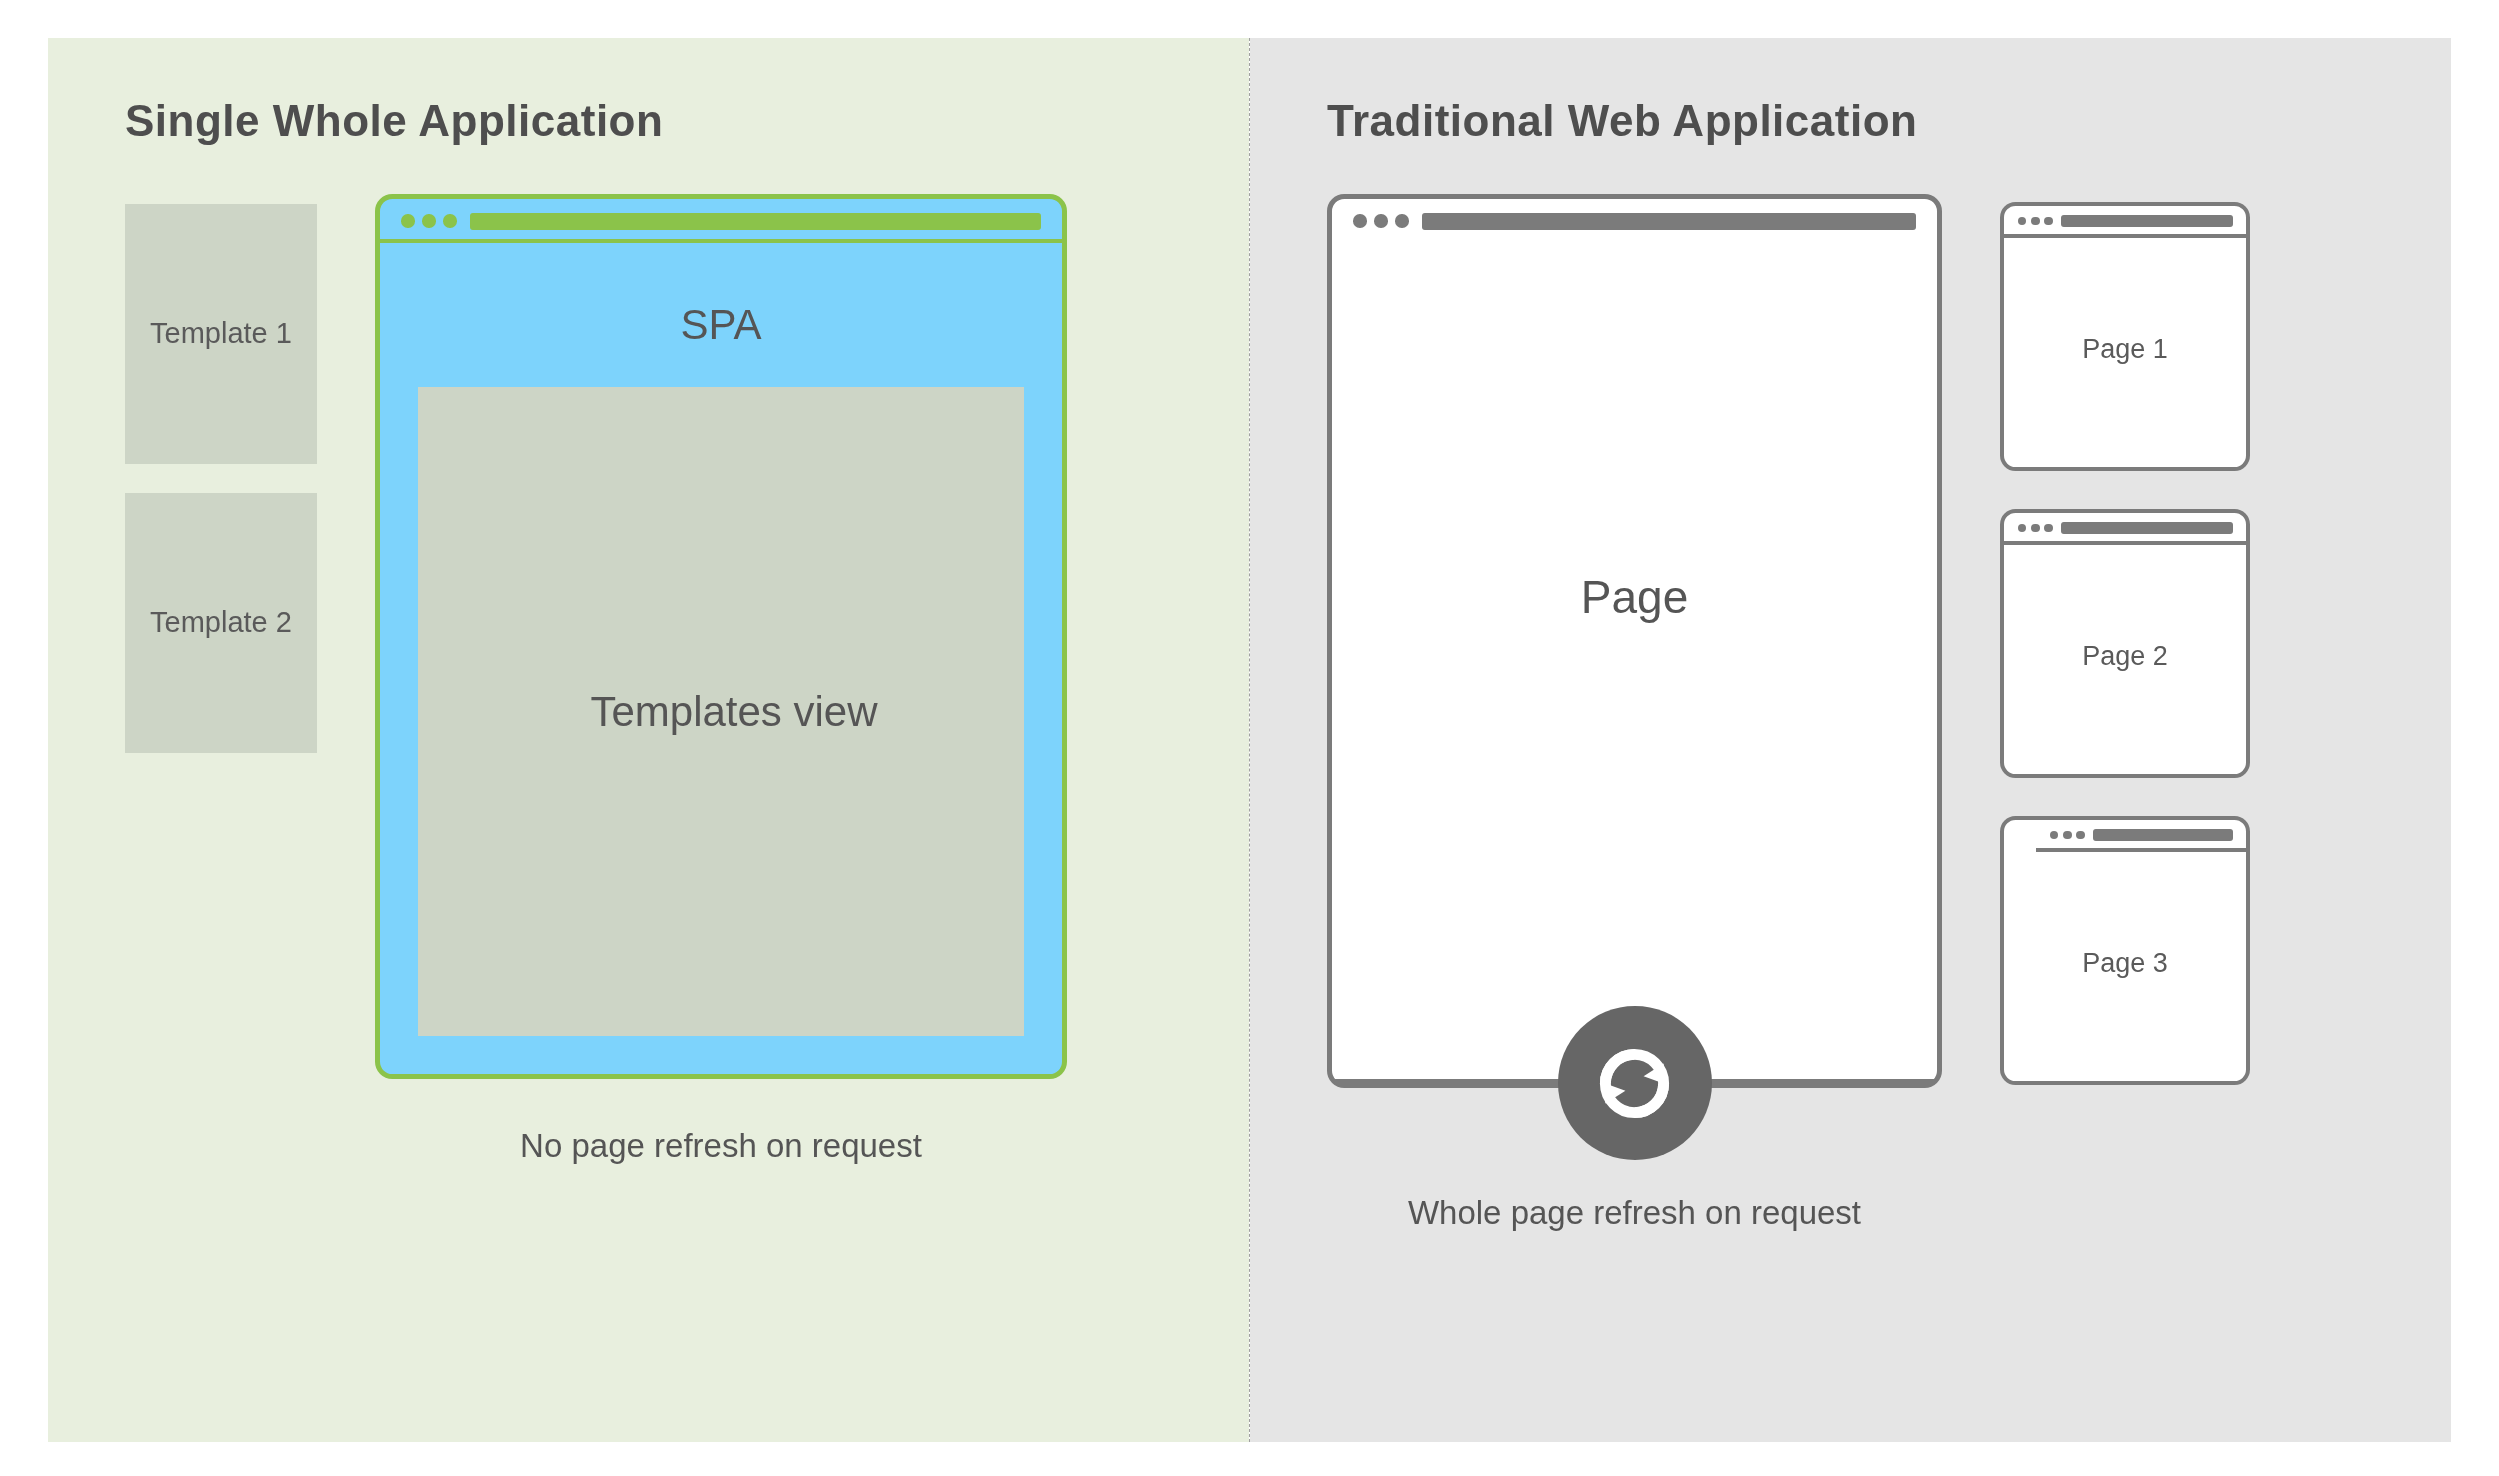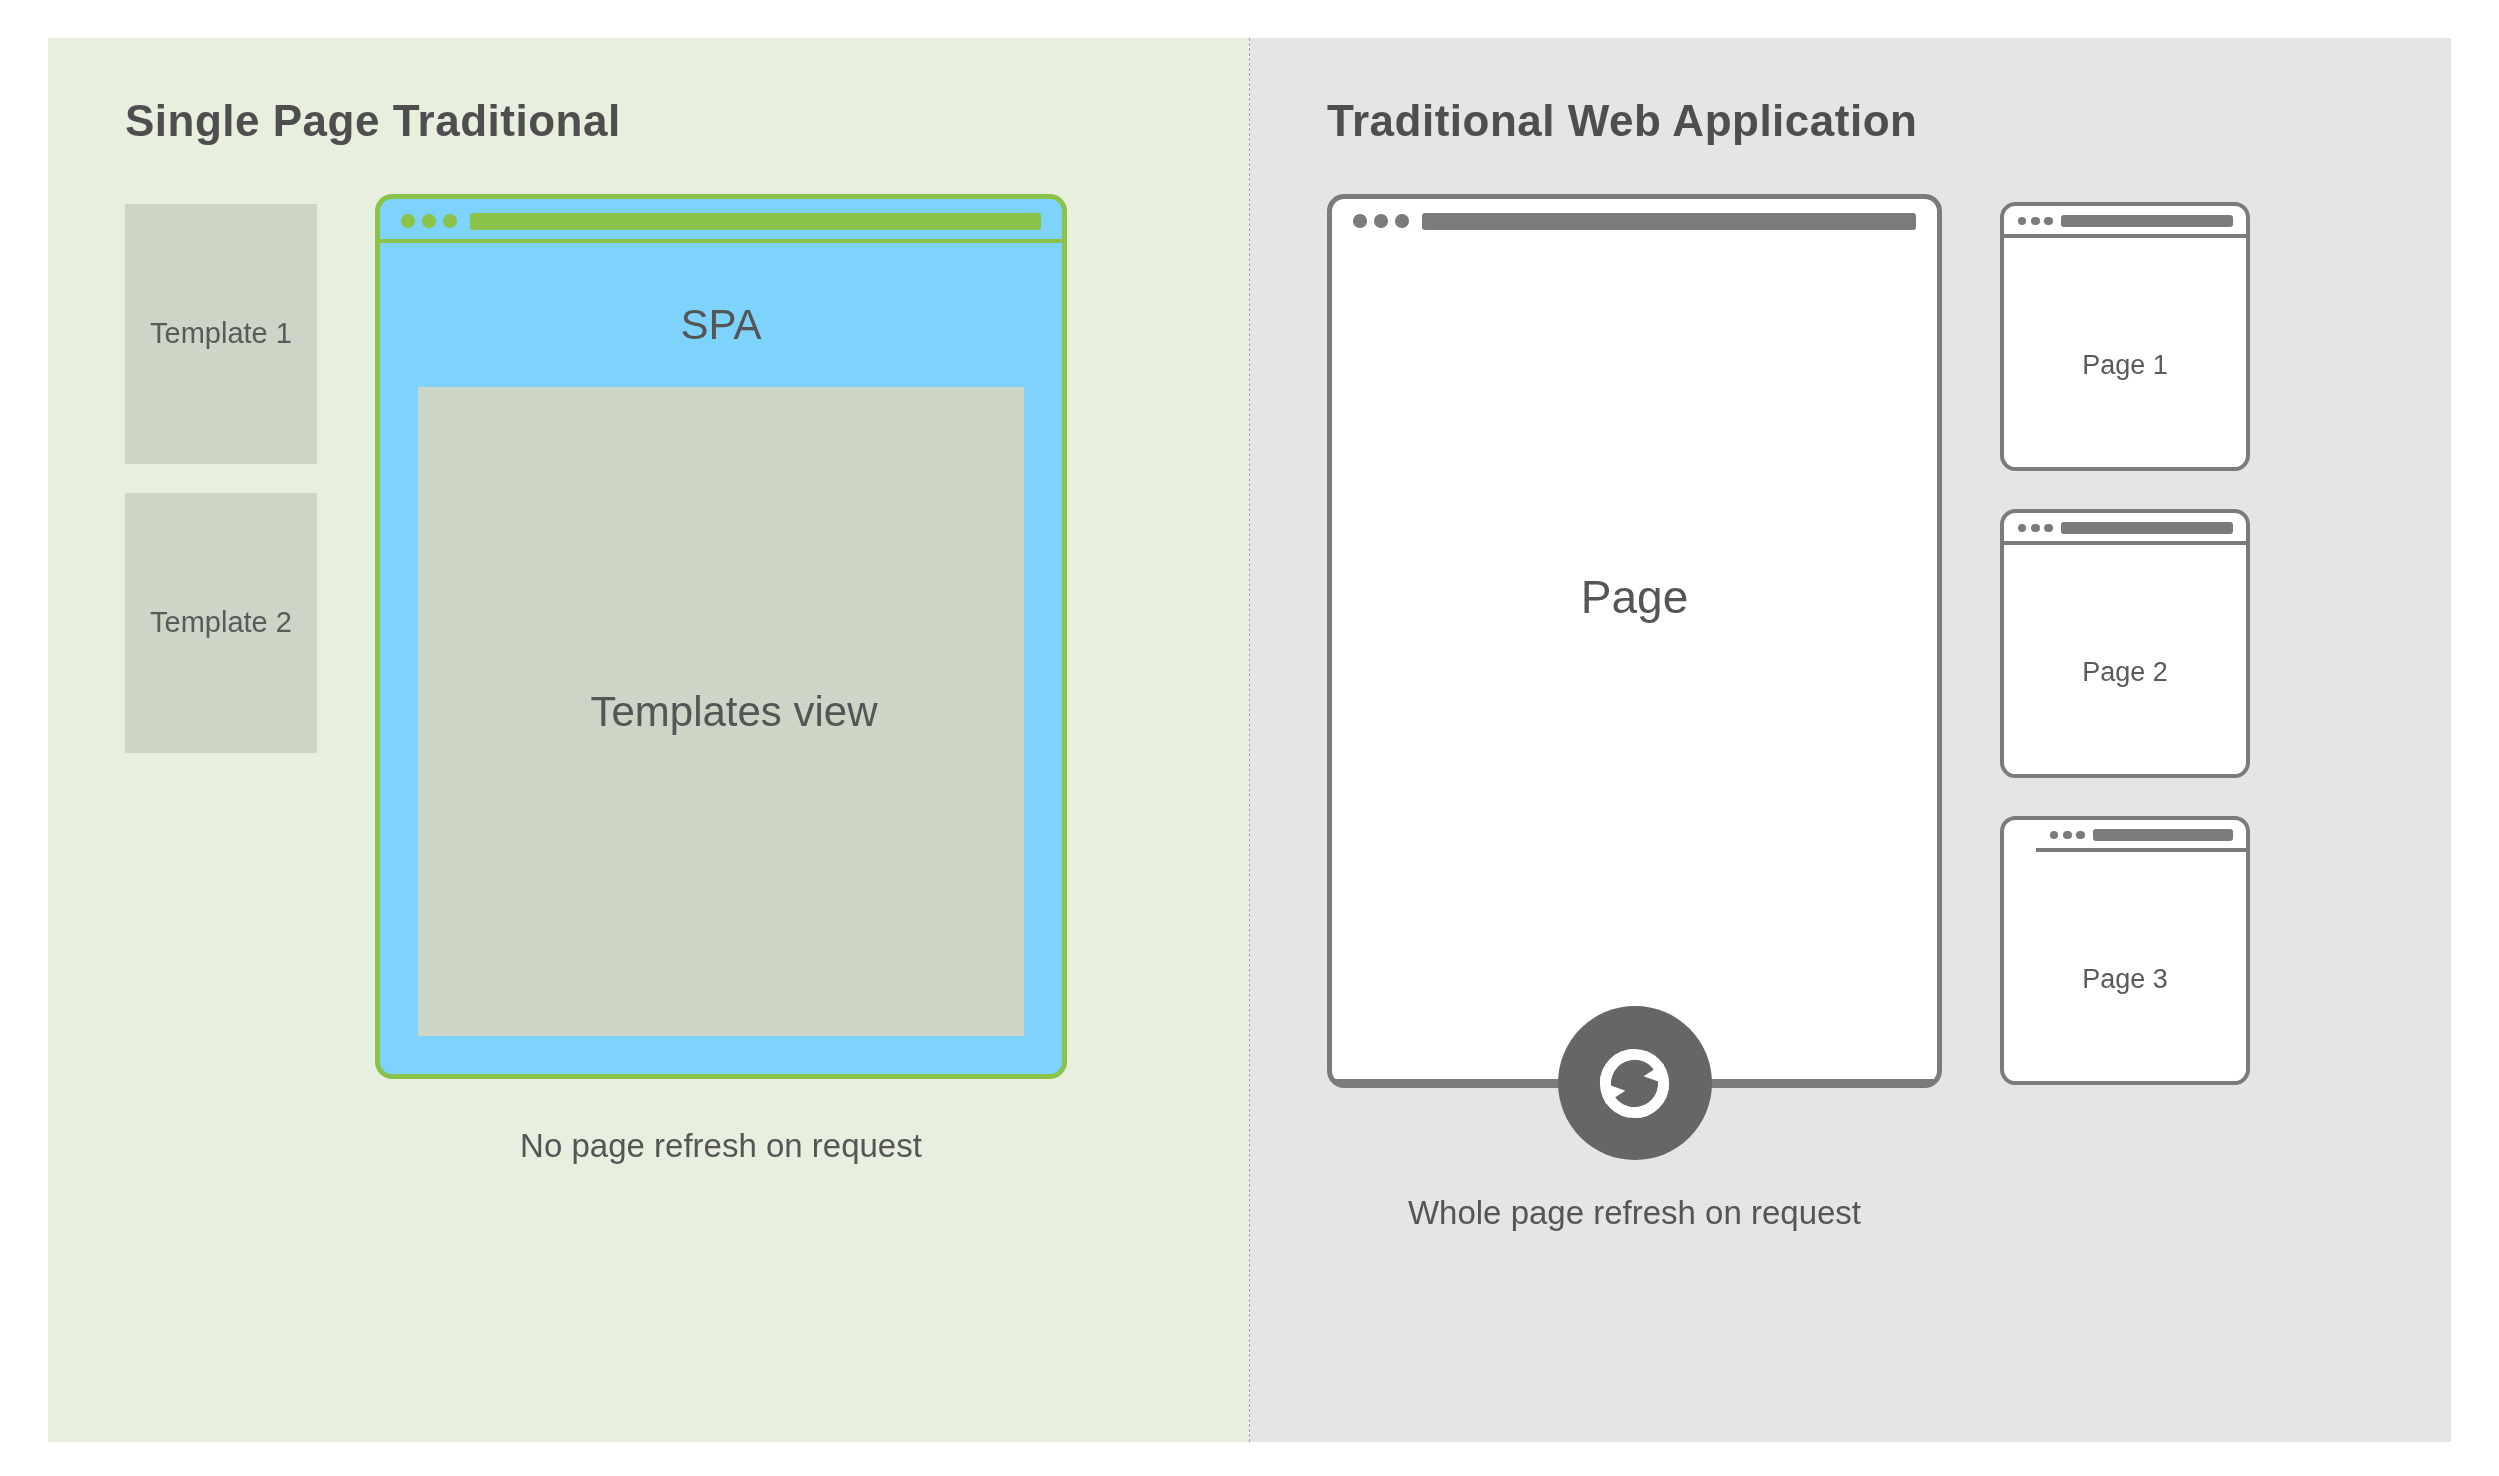--- a/index.html
+++ b/index.html
@@ -150,21 +150,20 @@
   }
   .page-label-small {
     font-size: 27px;
     color: #5a5a5a;
     text-align: center;
     line-height: 1.35;
     position: absolute;
     top: 55%;
     left: 50%;
     transform: translate(-50%, -50%);
-    margin-top: 16px;
   }
   .caption {
     font-size: 33px;
     color: #555;
     text-align: center;
     margin-top: 48px;
   }
   
   .pages-col {
     display: flex;
@@ -194,21 +193,21 @@
     flex-direction: column;
     align-items: center;
   }
 </style>
 </head>
 <body>
 
 <div class="canvas">
 
   <div class="panel panel-left">
-    <h2 class="panel-title">Single Page Traditional</h2>
+    <h2 class="panel-title">Single Whole Application</h2>
 
     <div class="panel-body">
 
       <div class="side-col">
         <div class="template-tile">Template 1</div>
         <div class="template-tile">Template 2</div>
       </div>
 
       <div class="left-main-wrap">
         <div class="browser browser-green">

